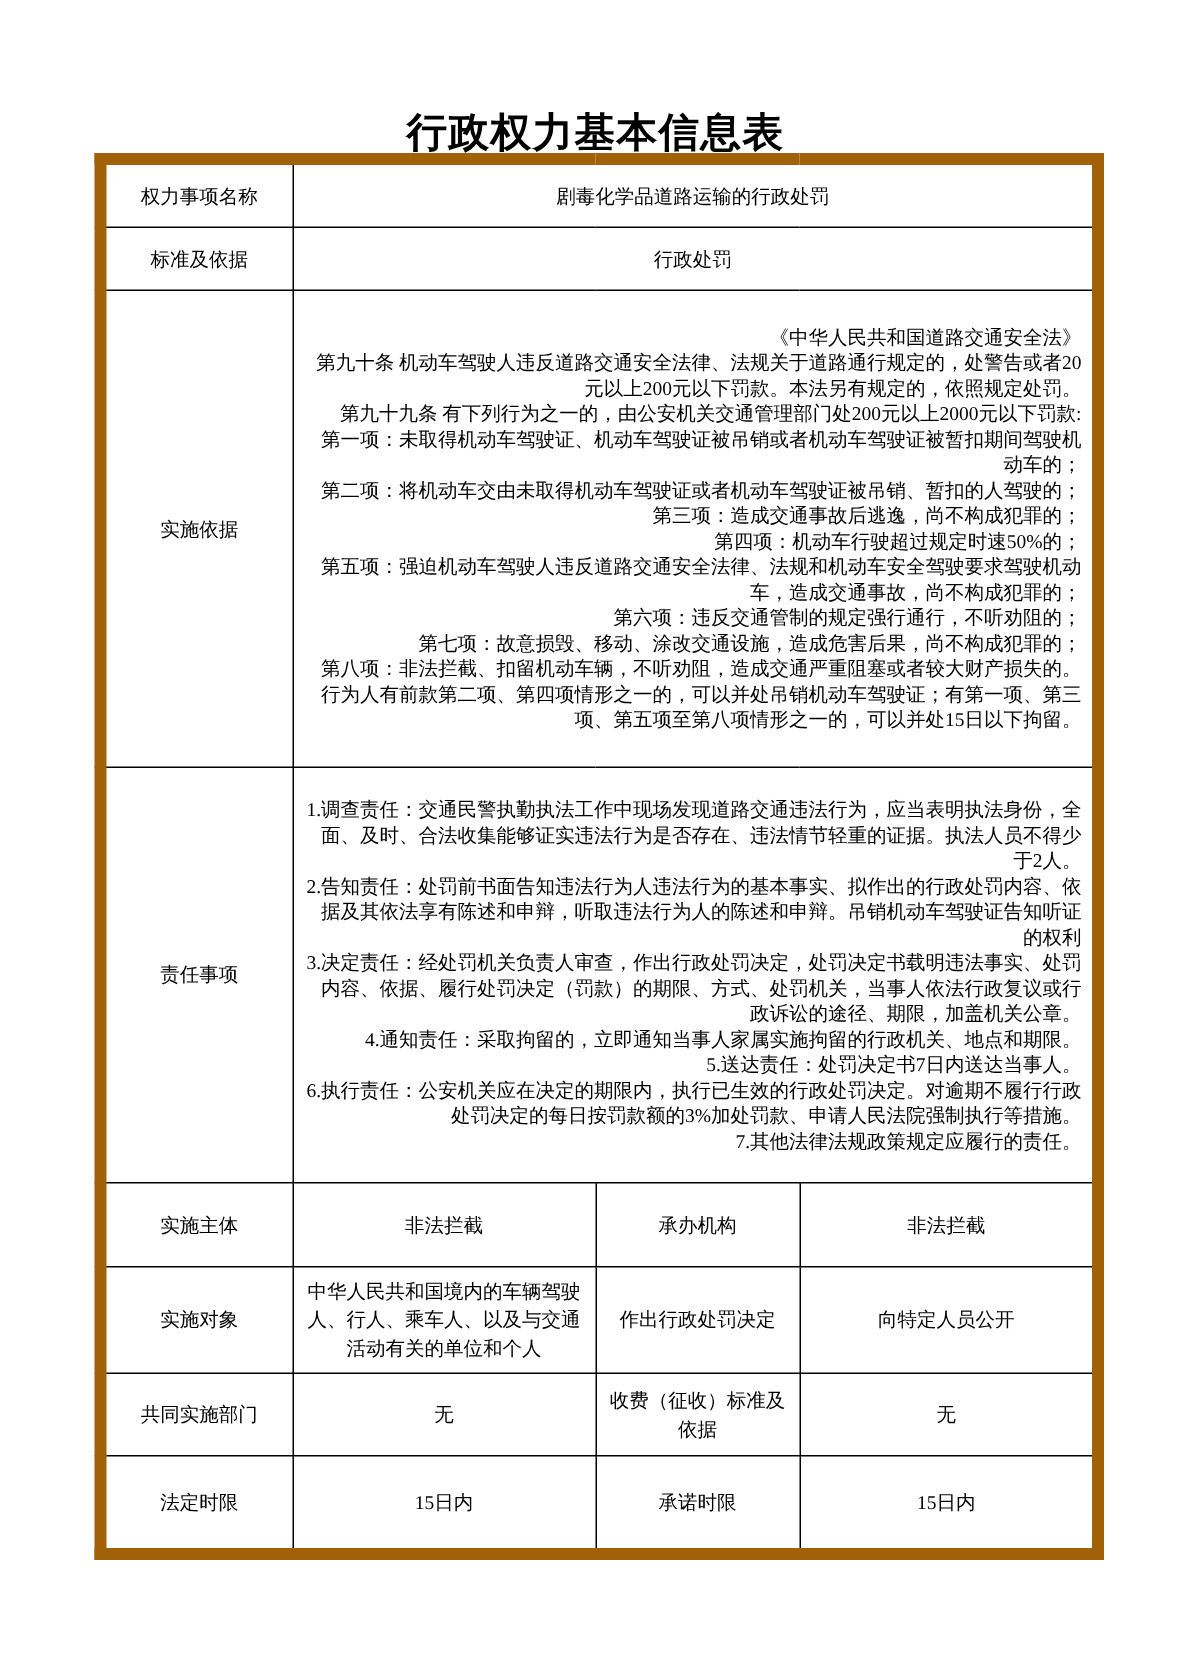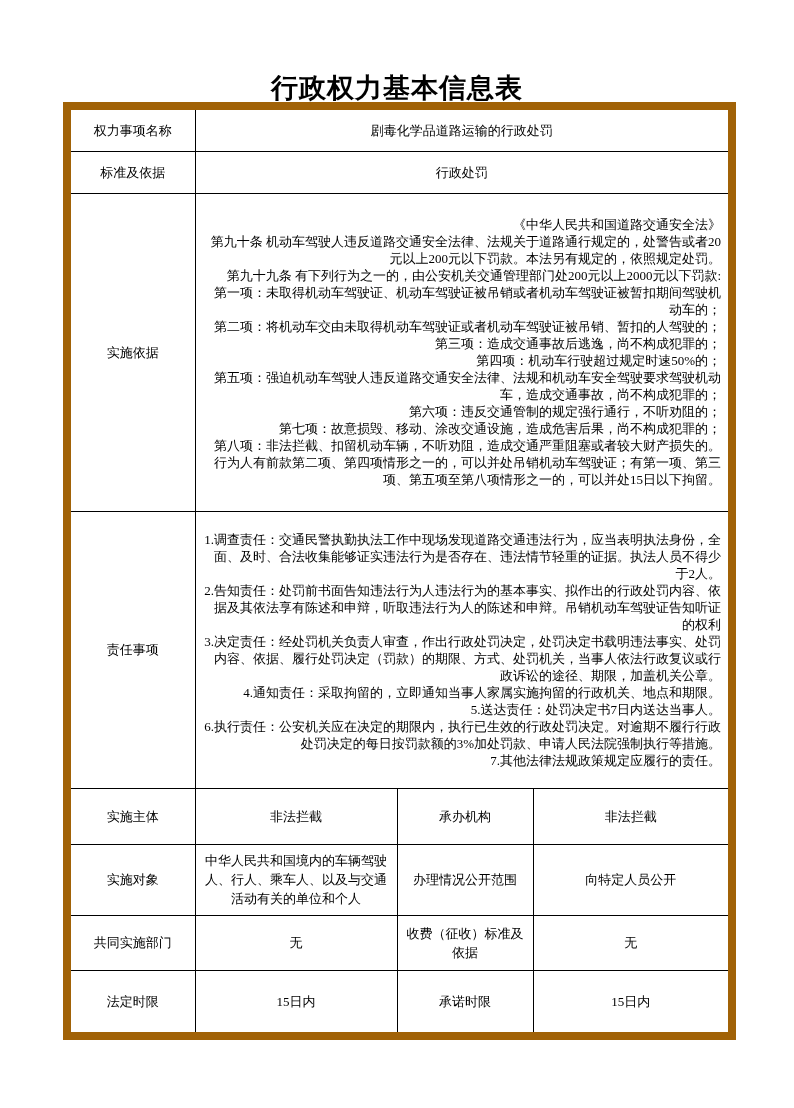--- a/index.html
+++ b/index.html
@@ -119,21 +119,21 @@
       </tr>
       <tr class="r5">
         <td class="lbl">实施主体</td>
         <td class="val-c">非法拦截</td>
         <td class="lbl">承办机构</td>
         <td class="val-c">非法拦截</td>
       </tr>
       <tr class="r6">
         <td class="lbl">实施对象</td>
         <td class="val-c">中华人民共和国境内的车辆驾驶人、行人、乘车人、以及与交通活动有关的单位和个人</td>
-        <td class="lbl">办理情况公开范围</td>
+        <td class="lbl">作出行政处罚决定</td>
         <td class="val-c">向特定人员公开</td>
       </tr>
       <tr class="r7">
         <td class="lbl">共同实施部门</td>
         <td class="val-c">无</td>
         <td class="lbl">收费（征收）标准及依据</td>
         <td class="val-c">无</td>
       </tr>
       <tr class="r8">
         <td class="lbl">法定时限</td>

